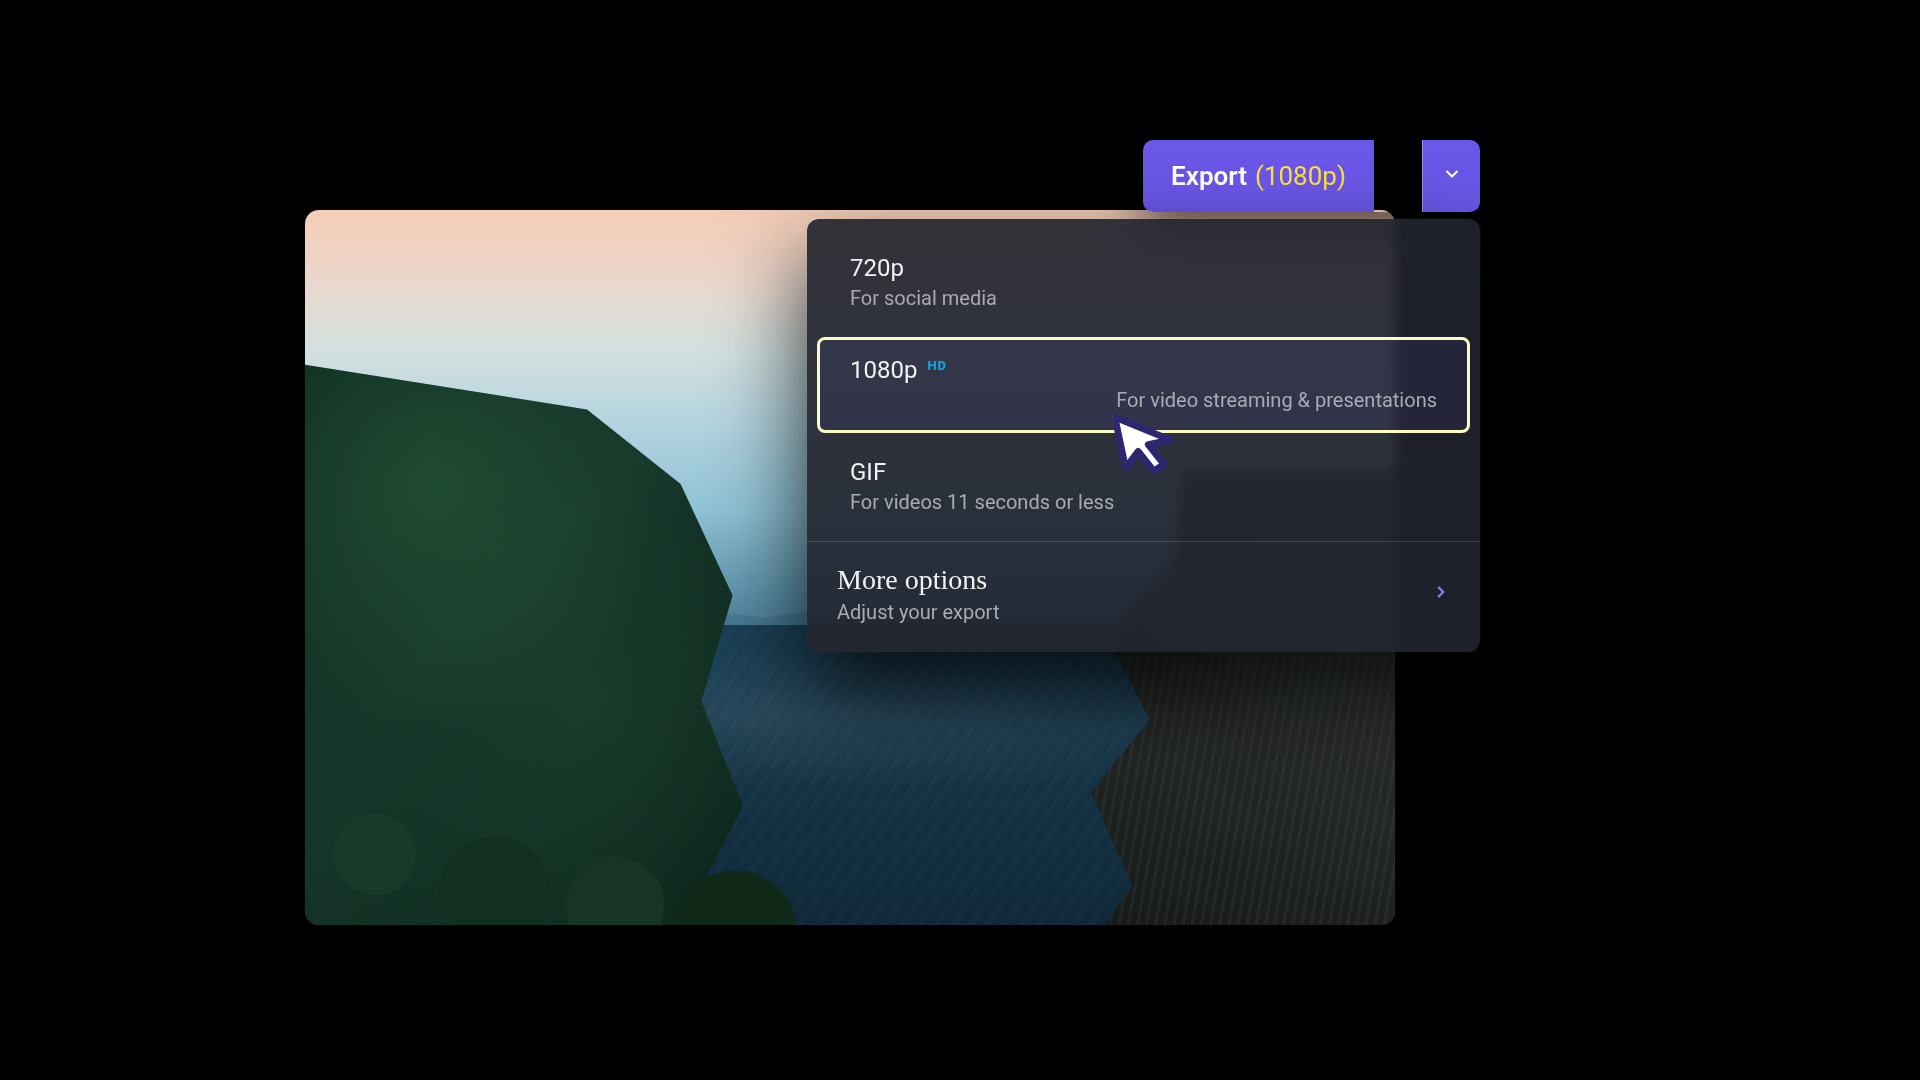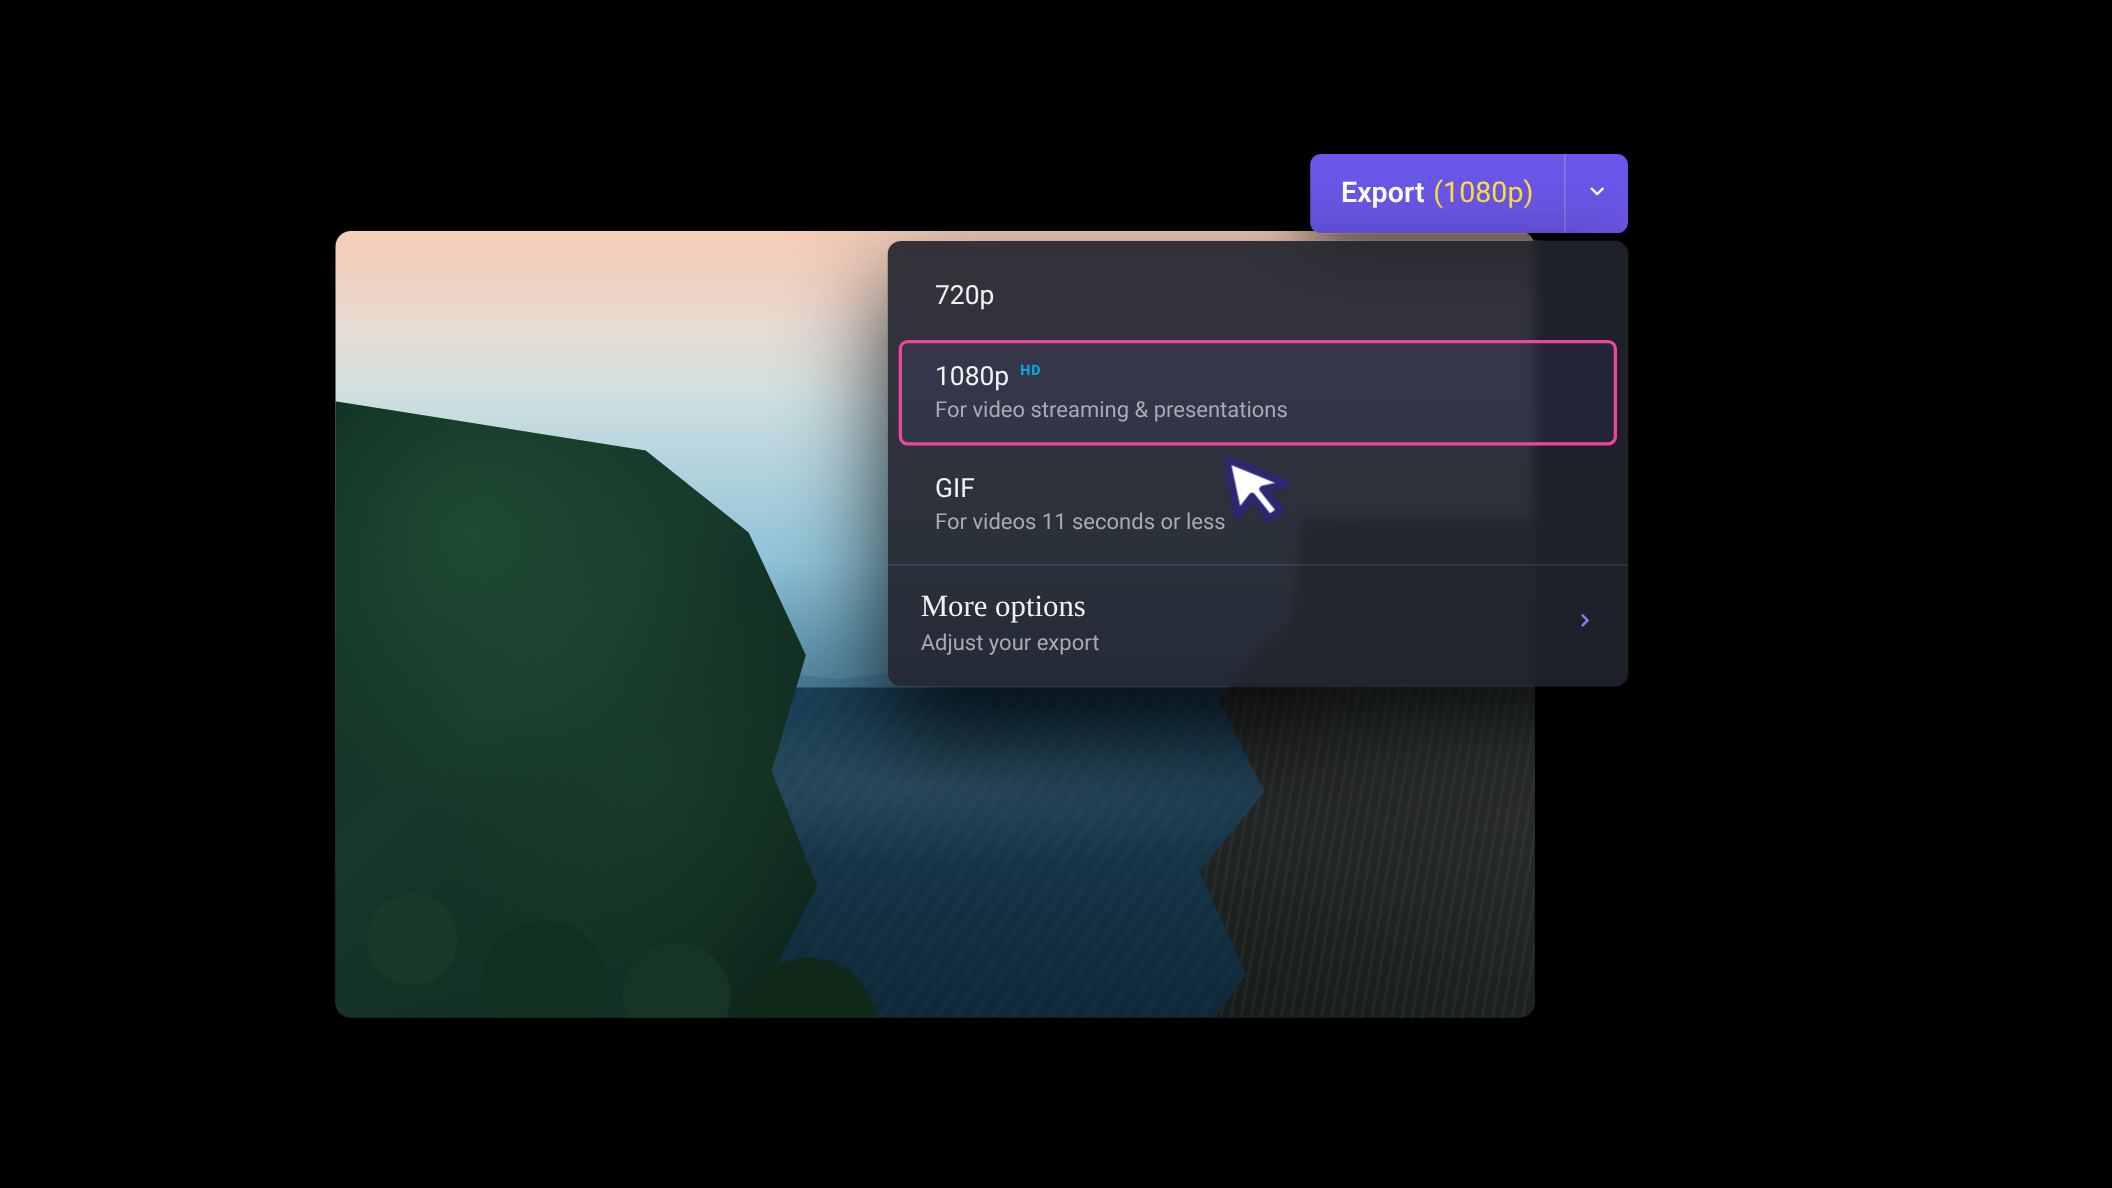--- a/index.html
+++ b/index.html
@@ -97,20 +97,21 @@
 
   .export-btn {
     position: absolute;
     right: 0;
     top: 0;
     height: 72px;
     display: flex;
     border-radius: 10px;
     overflow: hidden;
     box-shadow: 0 20px 50px rgba(0,0,0,0.6);
+    gap: 48px;
   }
   .export-main {
     background: #6b57e8;
     color: #fff;
     display: flex;
     align-items: center;
     padding: 0 28px;
     font-size: 26px;
     cursor: pointer;
     gap: 8px;
@@ -141,22 +142,23 @@
   }
   .dd-item {
     padding: 16px 30px 18px;
     cursor: pointer;
     border-radius: 8px;
     margin: 6px 10px;
     position: relative;
     border: 3px solid transparent;
   }
   .dd-item.selected {
-    border: 3px solid #ec4899;
+    border: 3px solid #fef9c3;
     background: rgba(107,87,232,0.08);
+    text-align: right;
   }
   .dd-title {
     color: #f2f2f4;
     font-size: 24px;
     font-weight: 400;
     display: flex;
     align-items: center;
     gap: 10px;
   }
   .dd-sub {
@@ -223,20 +225,21 @@
           </svg>
       </span>
     </div>
   </div>
 
   <div class="dropdown">
     <div class="dd-item">
       <div class="dd-title">
         <span>720p</span>
       </div>
+      <div class="dd-sub">For social media</div>
     </div>
 
     <div class="dd-item selected">
       <div class="dd-title">
         <span>1080p</span>
         <span class="hd-badge">HD</span>
       </div>
       <div class="dd-sub">For video streaming &amp; presentations</div>
     </div>
 

